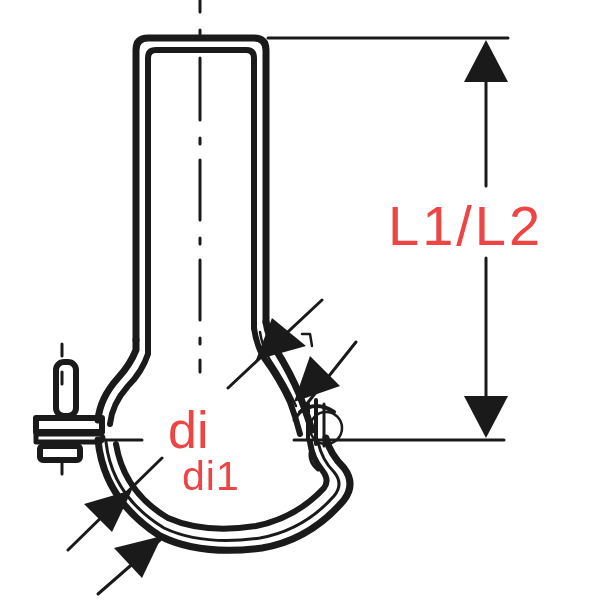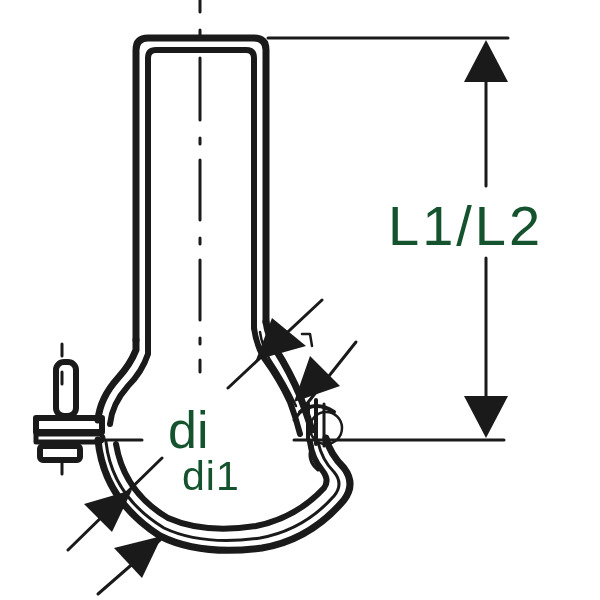--- a/index.html
+++ b/index.html
@@ -1,21 +1,21 @@
 <!DOCTYPE html>
 <html><head>
   <meta charset="utf-8">
   <style>
     html, body { margin: 0; padding: 0; background: #ffffff; }
     body { width: 600px; height: 600px; overflow: hidden; position: relative; }
     #diagram { position: absolute; left: 0; top: 0; width: 600px; height: 600px; }
     .lbl {
       position: absolute;
       font-family: "Liberation Sans", sans-serif;
-      color: #14532d;
+      color: #ef4444;
       line-height: 1;
       white-space: nowrap;
     }
     .lbl-L { left: 388px; top: 198px; font-size: 56px; letter-spacing: 3px; }
     .lbl-di { left: 168px; top: 404px; font-size: 52px; }
     .lbl-di1 { left: 182px; top: 456px; font-size: 41px; letter-spacing: 1px; }
   </style>
 </head>
 <body>
 

